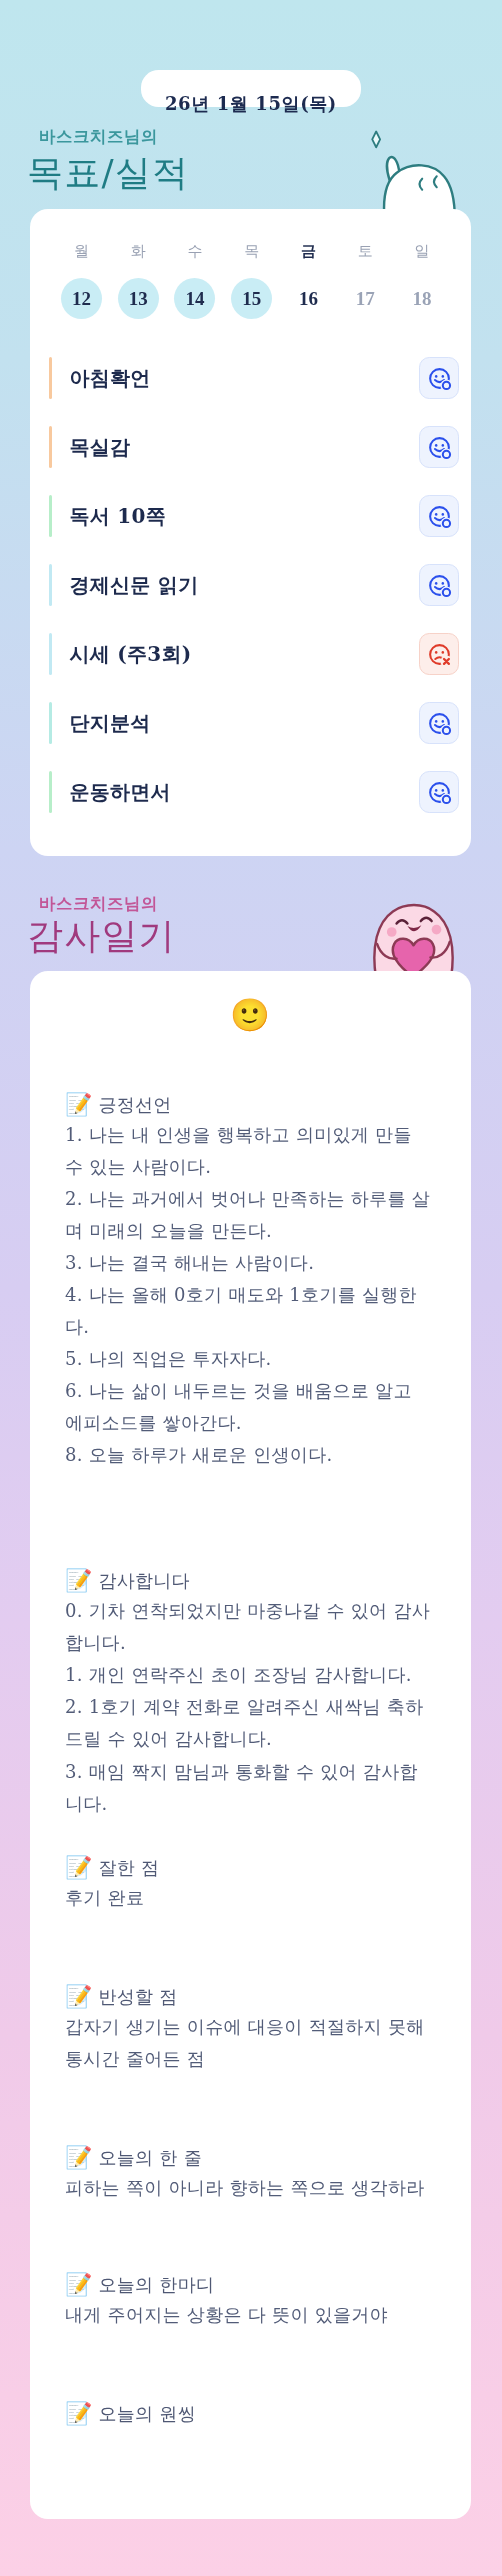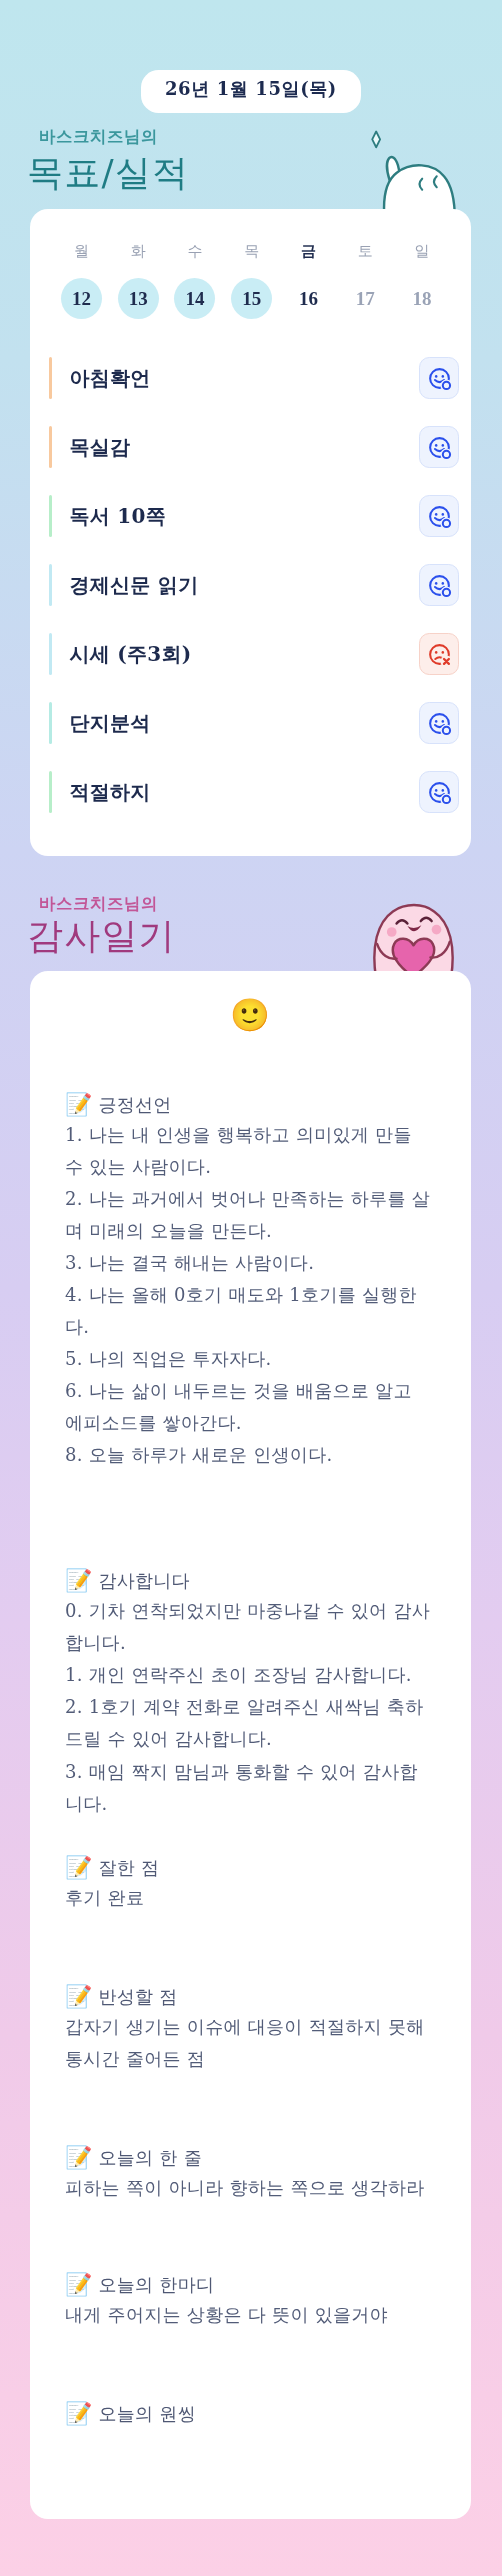--- a/index.html
+++ b/index.html
@@ -7,21 +7,21 @@
   body { font-family:"DejaVu Serif","Liberation Serif",serif; }
   .page {
     position:relative; width:502px; height:2576px; overflow:hidden;
     background:linear-gradient(180deg,
       #bfe6ee 0%, #c2e1ef 14%, #cdd4f3 33%, #d7cdf2 50%,
       #e3ccf0 63%, #f0cae9 79%, #fcd0e6 100%);
   }
   
   .date-pill {
     position:absolute; top:70px; left:50%; transform:translateX(-50%);
-    height:43px; line-height:35px; padding:1px 24px; background:#ffffff;
+    height:37px; line-height:35px; padding:16px 24px; background:#ffffff;
     border-radius:17.6px; font-size:18px; font-weight:700; color:#1d2b50;
     letter-spacing:0.6px; white-space:nowrap; z-index:2;
   }
   
   .owner { position:absolute; left:39px; font-size:16.4px; font-weight:600; letter-spacing:0.6px; }
   .big-title { position:absolute; left:27px; font-size:36px; font-weight:400; letter-spacing:1.2px; }
   .goal-owner { top:126px; color:#3b979d; }
   .goal-title { top:149px; color:#1f7c84; }
   .diary-owner { top:893px; color:#c25697; }
   .diary-title { top:912px; color:#a03a7e; }
@@ -207,21 +207,21 @@
         <div class="t-label">단지분석</div>
         <div class="chip" data-status="done">
           <svg class="i-done" viewBox="0 0 48 48" width="29" height="29">
               <use href="#sym-smile"></use>
             </svg>
         </div>
       </div>
 
       <div class="task">
         <div class="bar" style="background: rgb(183, 238, 201);"></div>
-        <div class="t-label">적절하지</div>
+        <div class="t-label">운동하면서</div>
         <div class="chip" data-status="done">
           <svg class="i-done" viewBox="0 0 48 48" width="29" height="29">
               <use href="#sym-smile"></use>
             </svg>
         </div>
       </div>
 
     </div>
   </div>
 

